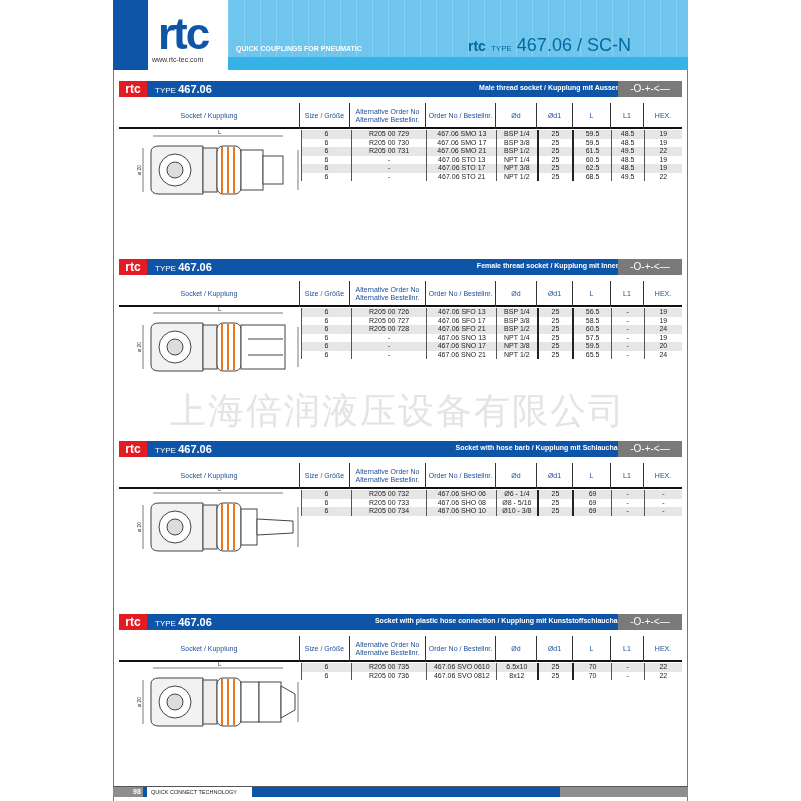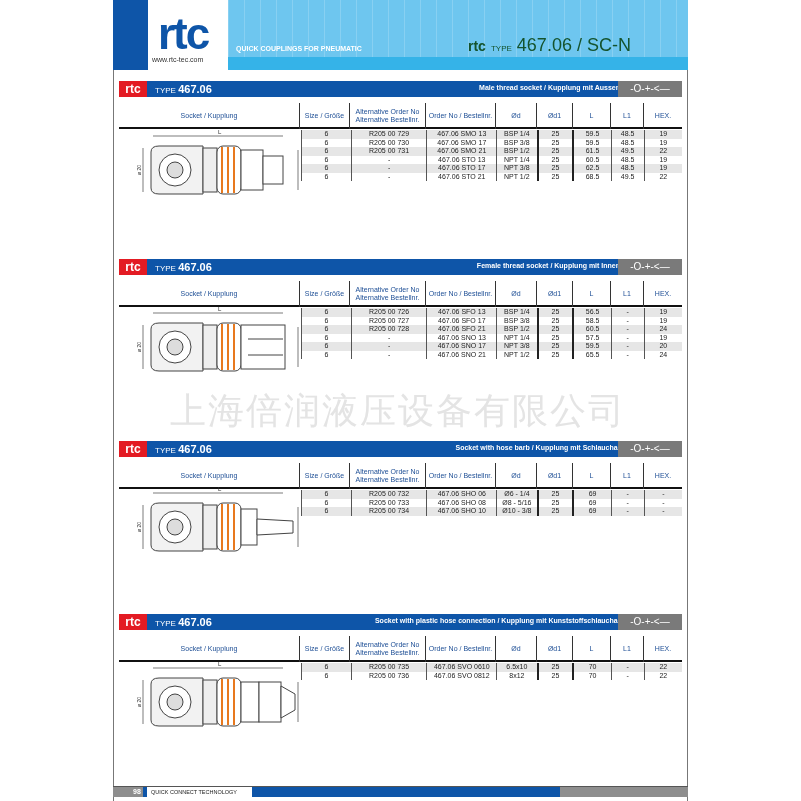--- a/index.html
+++ b/index.html
@@ -6,21 +6,21 @@
   body { width: 801px; height: 801px; background: #ffffff; position: relative; overflow: hidden; font-family: "Liberation Sans", sans-serif; }
   .page { position: absolute; left: 113px; top: 0; width: 575px; height: 801px; border-left: 1px solid #777; border-right: 1px solid #777; }
   .top-dark { position: absolute; left: 113px; top: 0; width: 35px; height: 70px; background: #0e55a8; }
   .logo-box { position: absolute; left: 148px; top: 0; width: 80px; height: 70px; background: #fff; }
   .logo-text { position: absolute; left: 158px; top: 12px; font-size: 44px; font-weight: bold; color: #0e55a8; letter-spacing: -2px; line-height: 44px; font-family: "Liberation Sans", sans-serif; }
   .logo-url { position: absolute; left: 152px; top: 56px; font-size: 7px; color: #333; }
   .banner { position: absolute; left: 228px; top: 0; width: 460px; height: 70px; background: #6ec6ef;
     background-image: repeating-linear-gradient(90deg, rgba(255,255,255,0.18) 0 1px, transparent 1px 16px); }
   .banner-strip { position: absolute; left: 228px; top: 57px; width: 460px; height: 13px; background: #35b3e8; }
   .banner-left { position: absolute; left: 236px; top: 45px; font-size: 7px; font-weight: bold; color: #fff; }
-  .banner-right { position: absolute; left: 468px; top: 35px; color: #14532d; font-size: 18px; white-space: nowrap; }
+  .banner-right { position: absolute; left: 468px; top: 35px; color: #0369a1; font-size: 18px; white-space: nowrap; }
   .banner-right .brand { font-weight: bold; font-size: 14px; }
   .banner-right .type { font-size: 8px; }
   .section { position: absolute; left: 113px; width: 575px; }
   .sec-bar { position: absolute; left: 6px; top: 0; width: 534px; height: 16px; background: #0e55a8; }
   .sec-rtc { position: absolute; left: 6px; top: 0; width: 28px; height: 16px; background: #e31b23; color: #fff; font-weight: bold; font-size: 12px; text-align: center; line-height: 16px; }
   .sec-type { position: absolute; left: 42px; top: 2px; color: #fff; font-size: 8px; line-height: 12px; }
   .sec-type b { font-size: 11px; }
   .sec-desc { position: absolute; right: 40px; top: 3px; color: #fff; font-size: 7px; font-weight: bold; white-space: nowrap; }
   .sec-sym { position: absolute; left: 505px; top: 0; width: 64px; height: 16px; background: #7a7a7a; color: #fff; font-size: 10px; text-align: center; line-height: 16px; }
   .hdr { position: absolute; left: 6px; top: 22px; width: 563px; height: 26px; border-bottom: 2px solid #111; }

